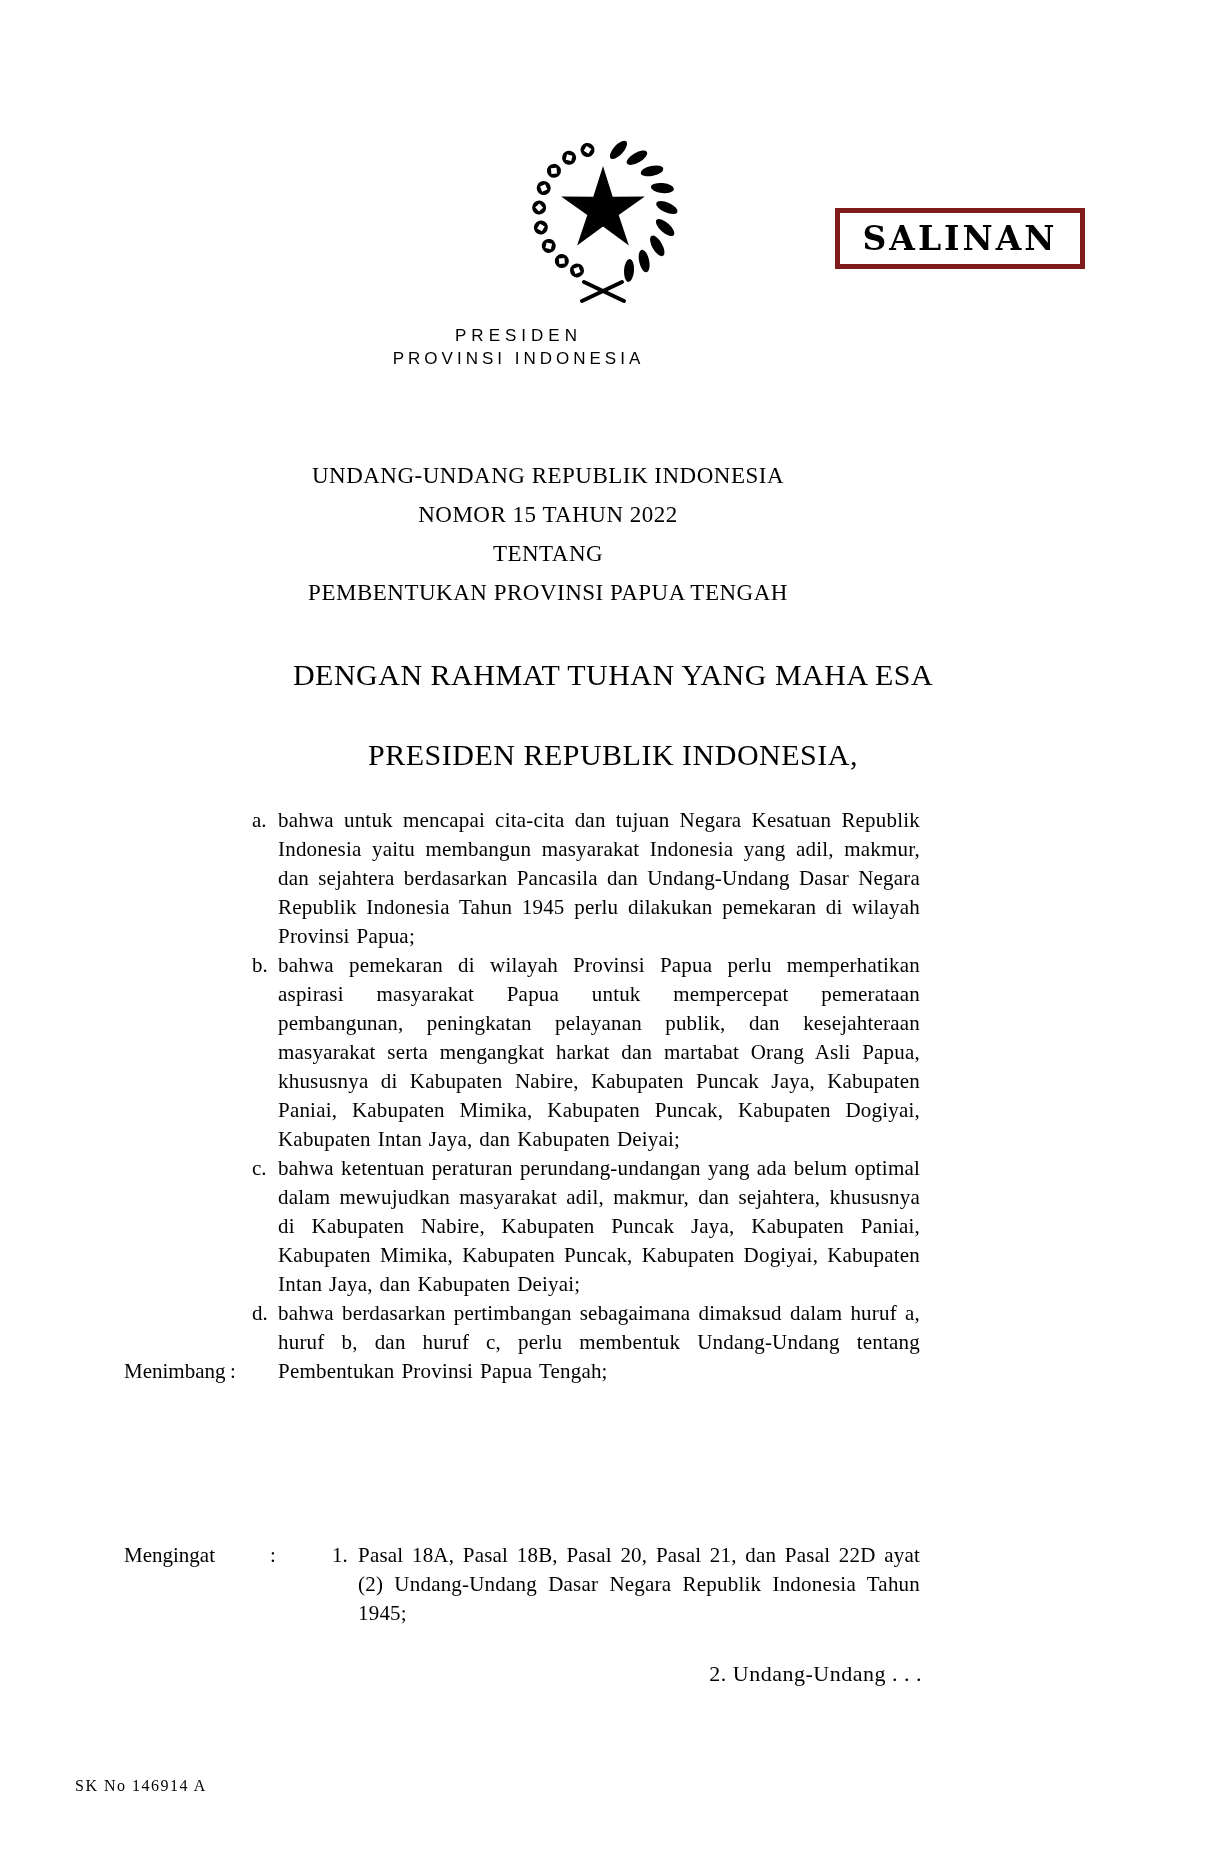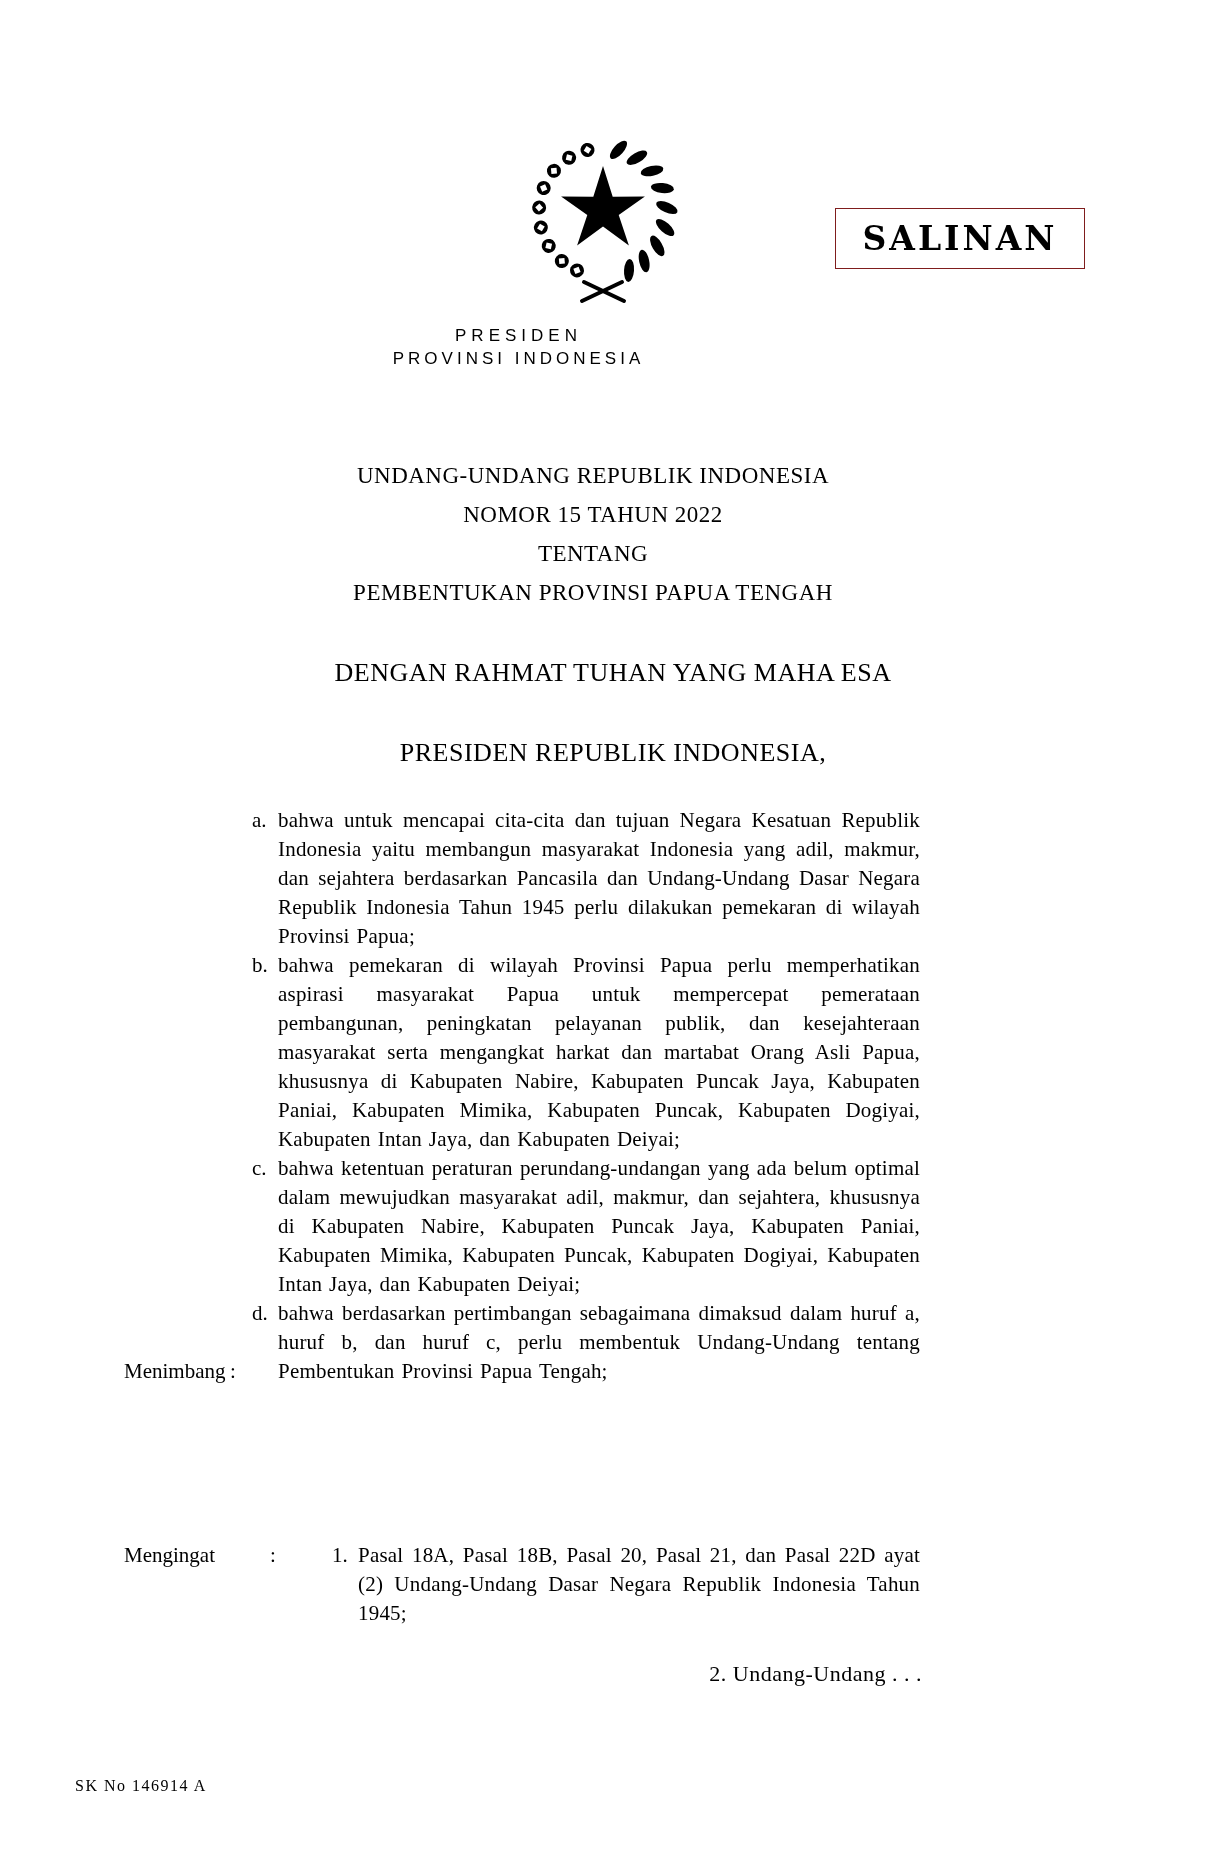--- a/index.html
+++ b/index.html
@@ -12,21 +12,21 @@
     color: #000000;
     font-family: "Liberation Serif", serif;
     overflow: hidden;
   }
 
   
   .salinan-box {
     position: absolute;
     left: 835px; top: 208px;
     width: 250px; height: 61px;
-    border: 1px solid #7f1d1d;
+    border: 5px solid #7f1d1d;
     box-sizing: border-box;
     display: flex; align-items: center; justify-content: center;
     font-family: "DejaVu Serif", serif;
     font-weight: bold;
     font-size: 33px;
     letter-spacing: 3px;
   }
 
   
   .emblem { position: absolute; left: 523px; top: 134px; }
@@ -40,25 +40,24 @@
   }
   .lh1 { top: 326px; font-size: 17px; letter-spacing: 5px; }
   .lh2 { top: 349px; font-size: 17px; letter-spacing: 4px; }
 
   
   .title-block {
     position: absolute; top: 456px; left: 0; width: 1096px;
     text-align: center;
     font-size: 23px; line-height: 39px;
     letter-spacing: 0.5px;
-    padding-left: 45px;
   }
   .center-line {
     position: absolute; left: 0; width: 1226px;
-    text-align: center; font-size: 26px; letter-spacing: 0.5px;
+    text-align: center; font-size: 30px; letter-spacing: 0.5px;
   }
   .invocation { top: 658px; }
   .authority  { top: 738px; }
 
   
   .clause {
     position: absolute; left: 124px; width: 796px;
     display: flex;
     font-size: 21px; line-height: 29px;
   }

